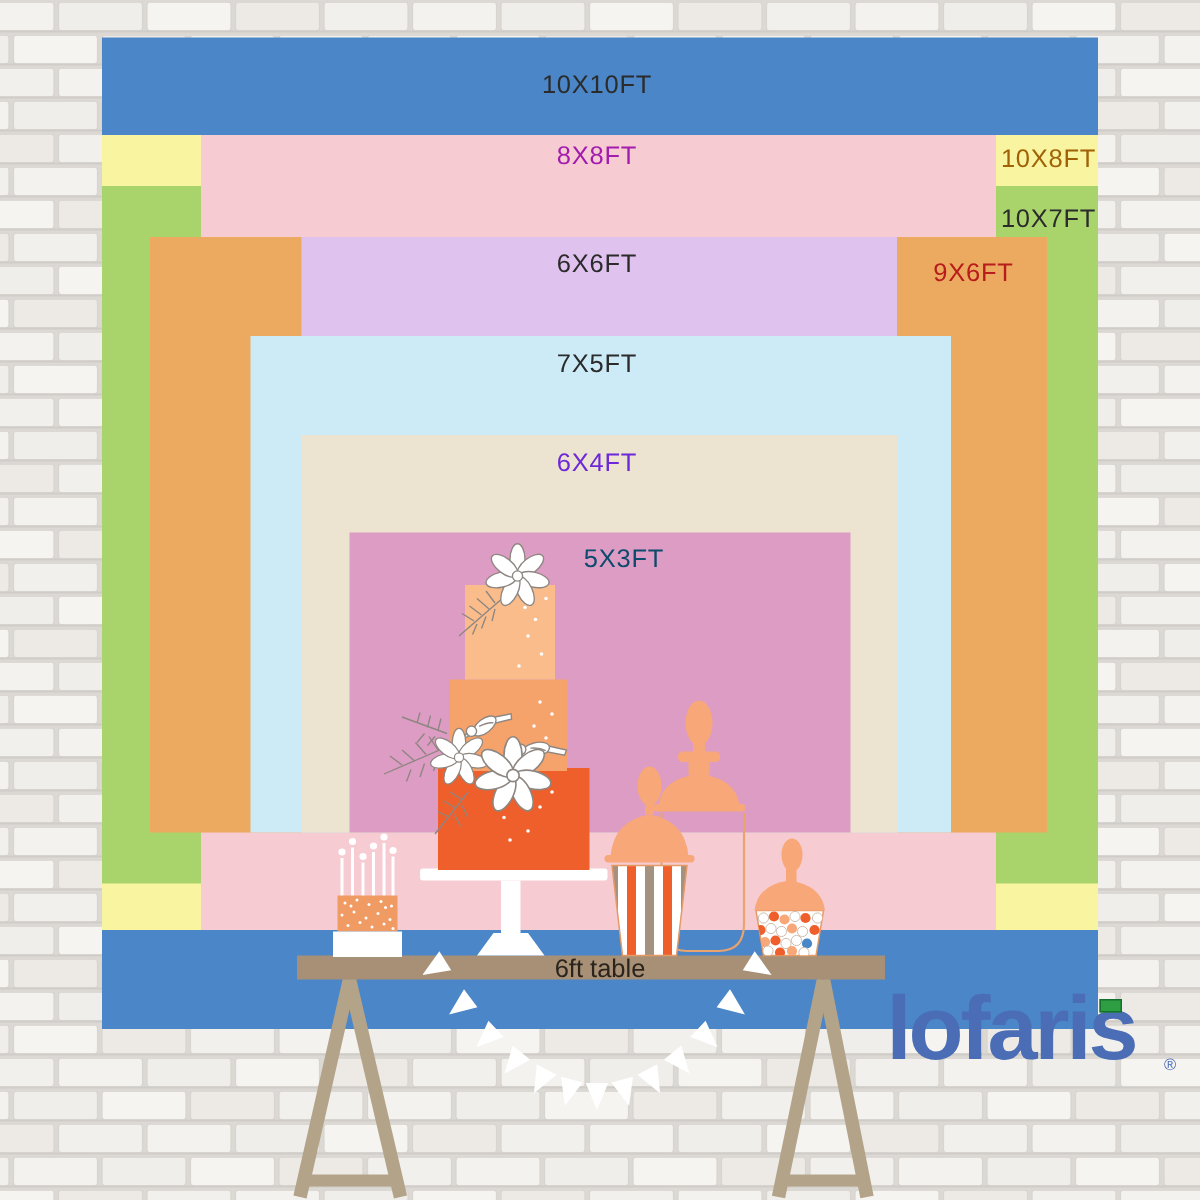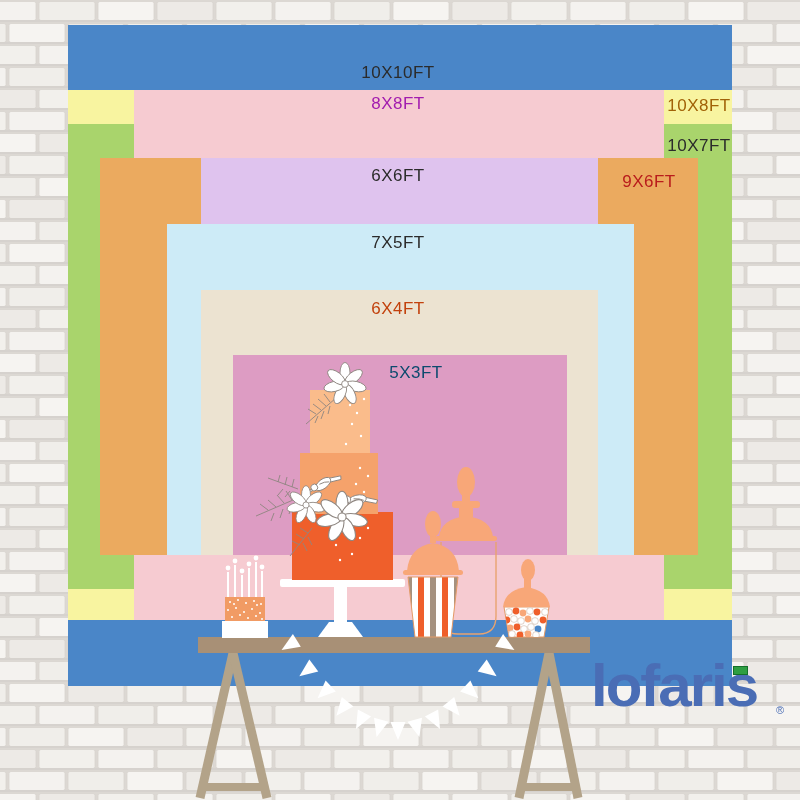--- a/index.html
+++ b/index.html
@@ -662,28 +662,28 @@
   <div id="rects">
       <div class="size-rect" style="left: 68px; top: 25px; width: 664px; height: 661px; background: rgb(74, 134, 200);"></div>
       <div class="size-rect" style="left: 68px; top: 90px; width: 664px; height: 530px; background: rgb(248, 244, 160);"></div>
       <div class="size-rect" style="left: 68px; top: 124px; width: 664px; height: 465px; background: rgb(169, 212, 108);"></div>
       <div class="size-rect" style="left: 134px; top: 90px; width: 530px; height: 530px; background: rgb(246, 203, 209);"></div>
       <div class="size-rect" style="left: 100px; top: 158px; width: 598px; height: 397px; background: rgb(235, 170, 95);"></div>
       <div class="size-rect" style="left: 201px; top: 158px; width: 397px; height: 397px; background: rgb(223, 195, 238);"></div>
       <div class="size-rect" style="left: 167px; top: 224px; width: 467px; height: 331px; background: rgb(205, 235, 247);"></div>
       <div class="size-rect" style="left: 201px; top: 290px; width: 397px; height: 265px; background: rgb(236, 227, 209);"></div>
       <div class="size-rect" style="left: 233px; top: 355px; width: 334px; height: 200px; background: rgb(221, 156, 195);"></div>
-      <span class="size-label" style="left: 398px; top: 57px; color: rgb(43, 43, 43); margin-top: 16px;">10X10FT</span>
+      <span class="size-label" style="left: 398px; top: 57px; color: rgb(43, 43, 43);">10X10FT</span>
       <span class="size-label" style="left: 699px; top: 106px; color: #a16207;">10X8FT</span>
       <span class="size-label" style="left: 699px; top: 146px; color: rgb(43, 43, 43);">10X7FT</span>
       <span class="size-label" style="left: 398px; top: 104px; color: #a21caf;">8X8FT</span>
       <span class="size-label" style="left: 649px; top: 182px; color: #b91c1c;">9X6FT</span>
       <span class="size-label" style="left: 398px; top: 176px; color: rgb(43, 43, 43);">6X6FT</span>
       <span class="size-label" style="left: 398px; top: 243px; color: rgb(43, 43, 43);">7X5FT</span>
-      <span class="size-label" style="left: 398px; top: 309px; color: #c2410c;">6X4FT</span>
+      <span class="size-label" style="left: 398px; top: 309px; color: #6d28d9;">6X4FT</span>
       <span class="size-label" style="left: 416px; top: 373px; color: #0c4a6e;">5X3FT</span>
     </div>
 
   <svg id="art" class="layer" width="800" height="800" viewBox="0 0 800 800">
     <defs>
       <clipPath id="popClip">
           <polygon points="408,577 458,577 451,637 415,637"></polygon>
         </clipPath>
       <clipPath id="candyClip">
           <polygon points="504,607 549,607 544,637 509,637"></polygon>
@@ -895,19 +895,20 @@
             <ellipse cx="0" cy="-11" rx="5" ry="10.5" transform="rotate(154.2)" fill="#ffffff" stroke="#8e8680" stroke-width="0.9"></ellipse>
             <ellipse cx="0" cy="-11" rx="5" ry="10.5" transform="rotate(205.6)" fill="#ffffff" stroke="#8e8680" stroke-width="0.9"></ellipse>
             <ellipse cx="0" cy="-11" rx="5" ry="10.5" transform="rotate(257)" fill="#ffffff" stroke="#8e8680" stroke-width="0.9"></ellipse>
             <ellipse cx="0" cy="-11" rx="5" ry="10.5" transform="rotate(308.4)" fill="#ffffff" stroke="#8e8680" stroke-width="0.9"></ellipse>
             <circle r="3.4" fill="#ffffff" stroke="#8e8680" stroke-width="0.9"></circle>
           </g>
         </g>
     </g>
   </svg>
 
+  <div id="table-label">6ft table</div>
 
   <div id="logo">
     <span id="logo-text">lofaris</span>
     <span id="logo-flag"></span>
     <span id="logo-reg">®</span>
   </div>
 </div>
 
 </body></html>

